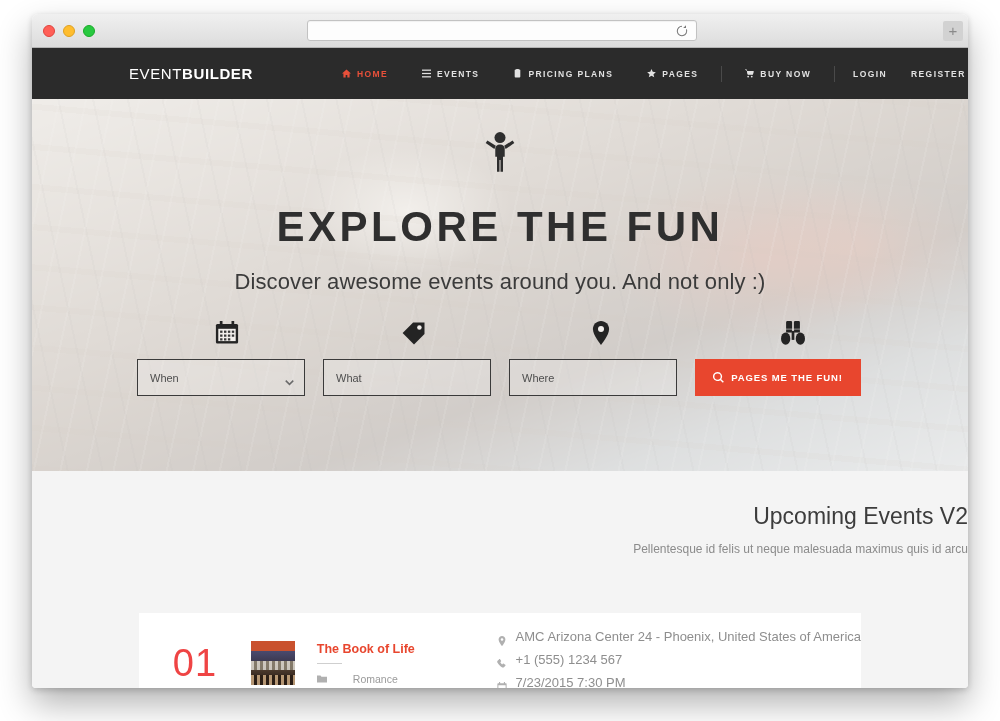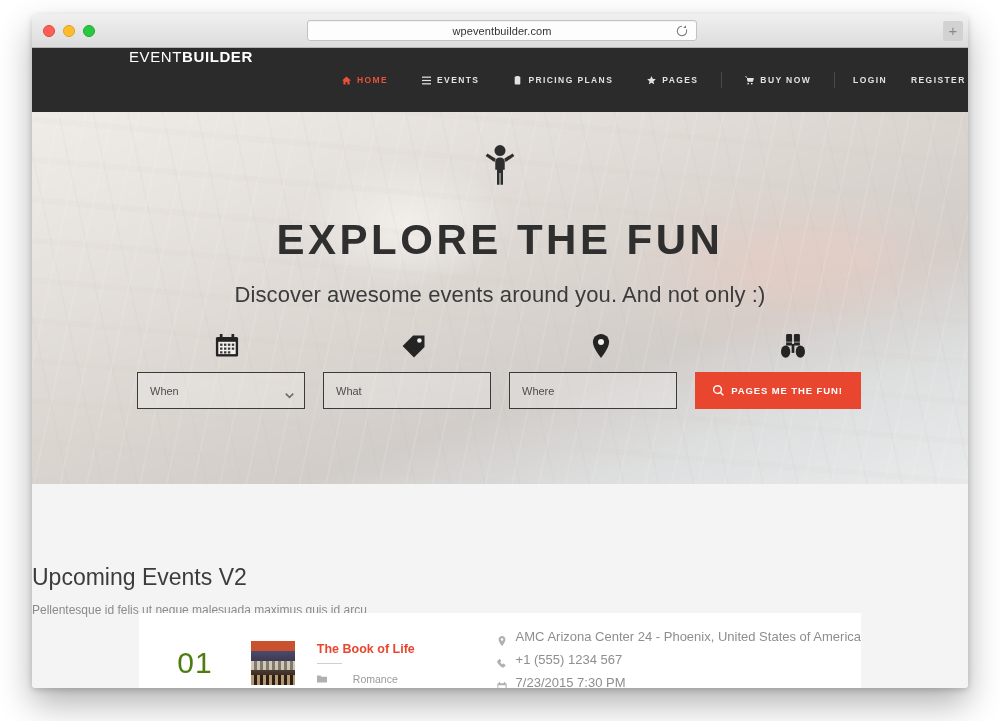--- a/index.html
+++ b/index.html
@@ -89,23 +89,24 @@
   #site {
     position: relative;
     height: 640px;
     background: #f4f4f4;
     overflow: hidden;
   }
 
   
   #site-nav {
     position: relative;
-    height: 64px;
+    height: 51px;
     background: #2b2b2b;
     display: flex;
+    align-items: center;
   }
   #brand-logo {
     margin-left: 97px;
     font-size: 15px;
     letter-spacing: 0.6px;
     color: #ffffff;
     white-space: nowrap;
   }
   #brand-logo .thin { font-weight: 300; }
   #brand-logo .bold { font-weight: 700; }
@@ -267,22 +268,21 @@
     white-space: nowrap;
   }
   #search-submit-icon { width: 11px; height: 11px; }
   #search-submit-icon svg { width: 100%; height: 100%; fill: currentColor; }
 
   
   #events-section {
     position: relative;
     background: #f4f4f4;
     height: 161px;
-    text-align: left;
-    margin-top: 48px;
+    text-align: right;
   }
   #events-heading {
     padding-top: 32px;
     font-size: 23px;
     font-weight: 400;
     color: #3c3c3c;
   }
   #events-subheading {
     margin-top: 12px;
     font-size: 12px;
@@ -295,23 +295,23 @@
     top: 565px;
     width: 722px;
     height: 100px;
     background: #ffffff;
     display: flex;
     align-items: center;
   }
   #event-number {
     width: 140px;
     text-align: center;
-    font-size: 30px;
+    font-size: 38px;
     font-weight: 300;
-    color: #4d7c0f;
+    color: #ef4444;
     letter-spacing: 1px;
   }
   #event-thumbnail {
     width: 44px; height: 44px;
     flex: 0 0 44px;
     background:
       linear-gradient(to bottom, #c9512e 0%, #c9512e 22%, #4a4a6e 23%, #3d3a52 45%, #6b5440 46%, #3a2b22 78%, #241a14 100%);
     position: relative;
     overflow: hidden;
   }
@@ -378,21 +378,20 @@
 <div id="browser-window">
 
   <div id="browser-chrome">
     <div class="traffic-lights">
       <span class="light red"></span>
       <span class="light yellow"></span>
       <span class="light green"></span>
     </div>
 
     <div id="url-bar">
-      <div id="url-text">wpeventbuilder.com</div>
       <span id="reload-icon">
         <svg viewBox="0 0 16 16">
             <path d="M8 2.6a5.4 5.4 0 1 0 5.1 3.6" fill="none" stroke="currentColor" stroke-width="1.2"></path>
             <path d="M12.6 1.4v3.2H9.4z" fill="currentColor"></path>
           </svg>
       </span>
     </div>
 
     <div id="new-tab-button">+</div>
   </div>

